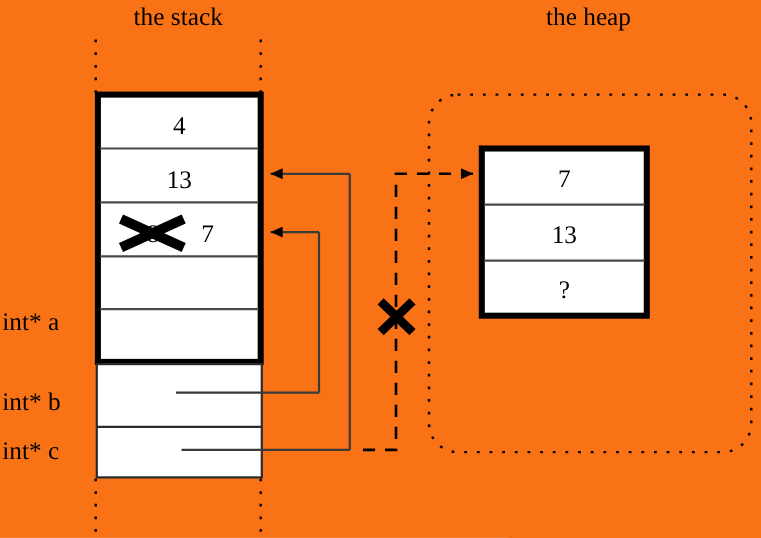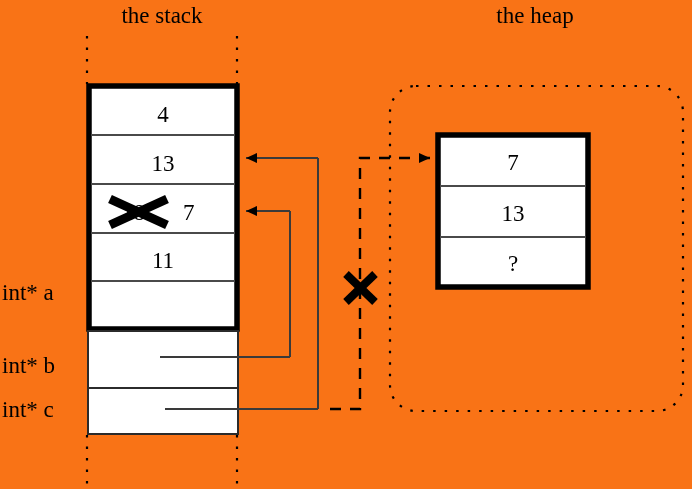--- a/index.html
+++ b/index.html
@@ -106,21 +106,20 @@
   <div class="lbl title center" style="left:455px; top:4px; width:160px;">the heap</div>
 
   <div class="lbl cellval center" style="left:89px; top:103px; width:148px;">4</div>
 
   <div class="lbl cellval center" style="left:89px; top:152px; width:148px;">13</div>
 
   <div class="lbl cellval" style="left:122px; top:201px;">18</div>
 
   <div class="lbl cellval" style="left:183px; top:201px;">7</div>
 
-  <div class="lbl cellval center" style="left:89px; top:249px; width:148px;">11</div>
 
 
   <div class="lbl varlbl" style="left:2px; top:281px;">int* a</div>
 
   <div class="lbl varlbl" style="left:2px; top:354px;text-align:center;">int* b</div>
 
   <div class="lbl varlbl" style="left:2px; top:398px;">int* c</div>
 
   <div class="lbl cellval center" style="left:438px; top:151px; width:150px;">7</div>
 

